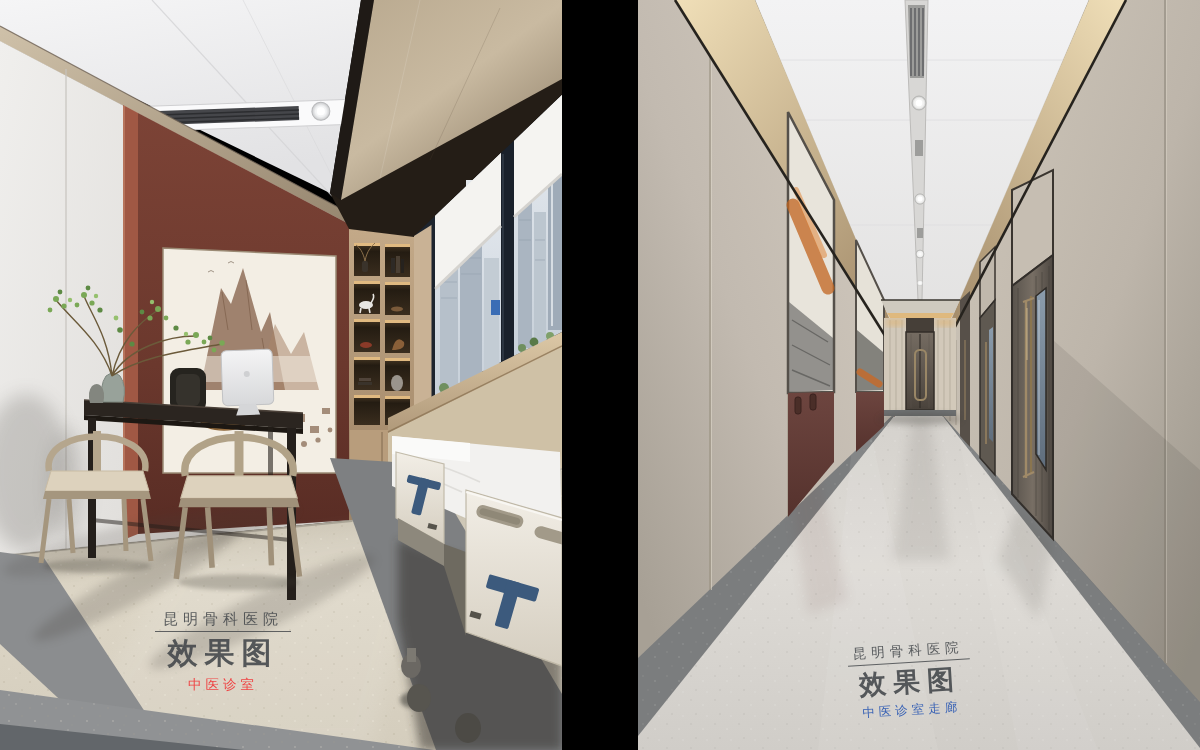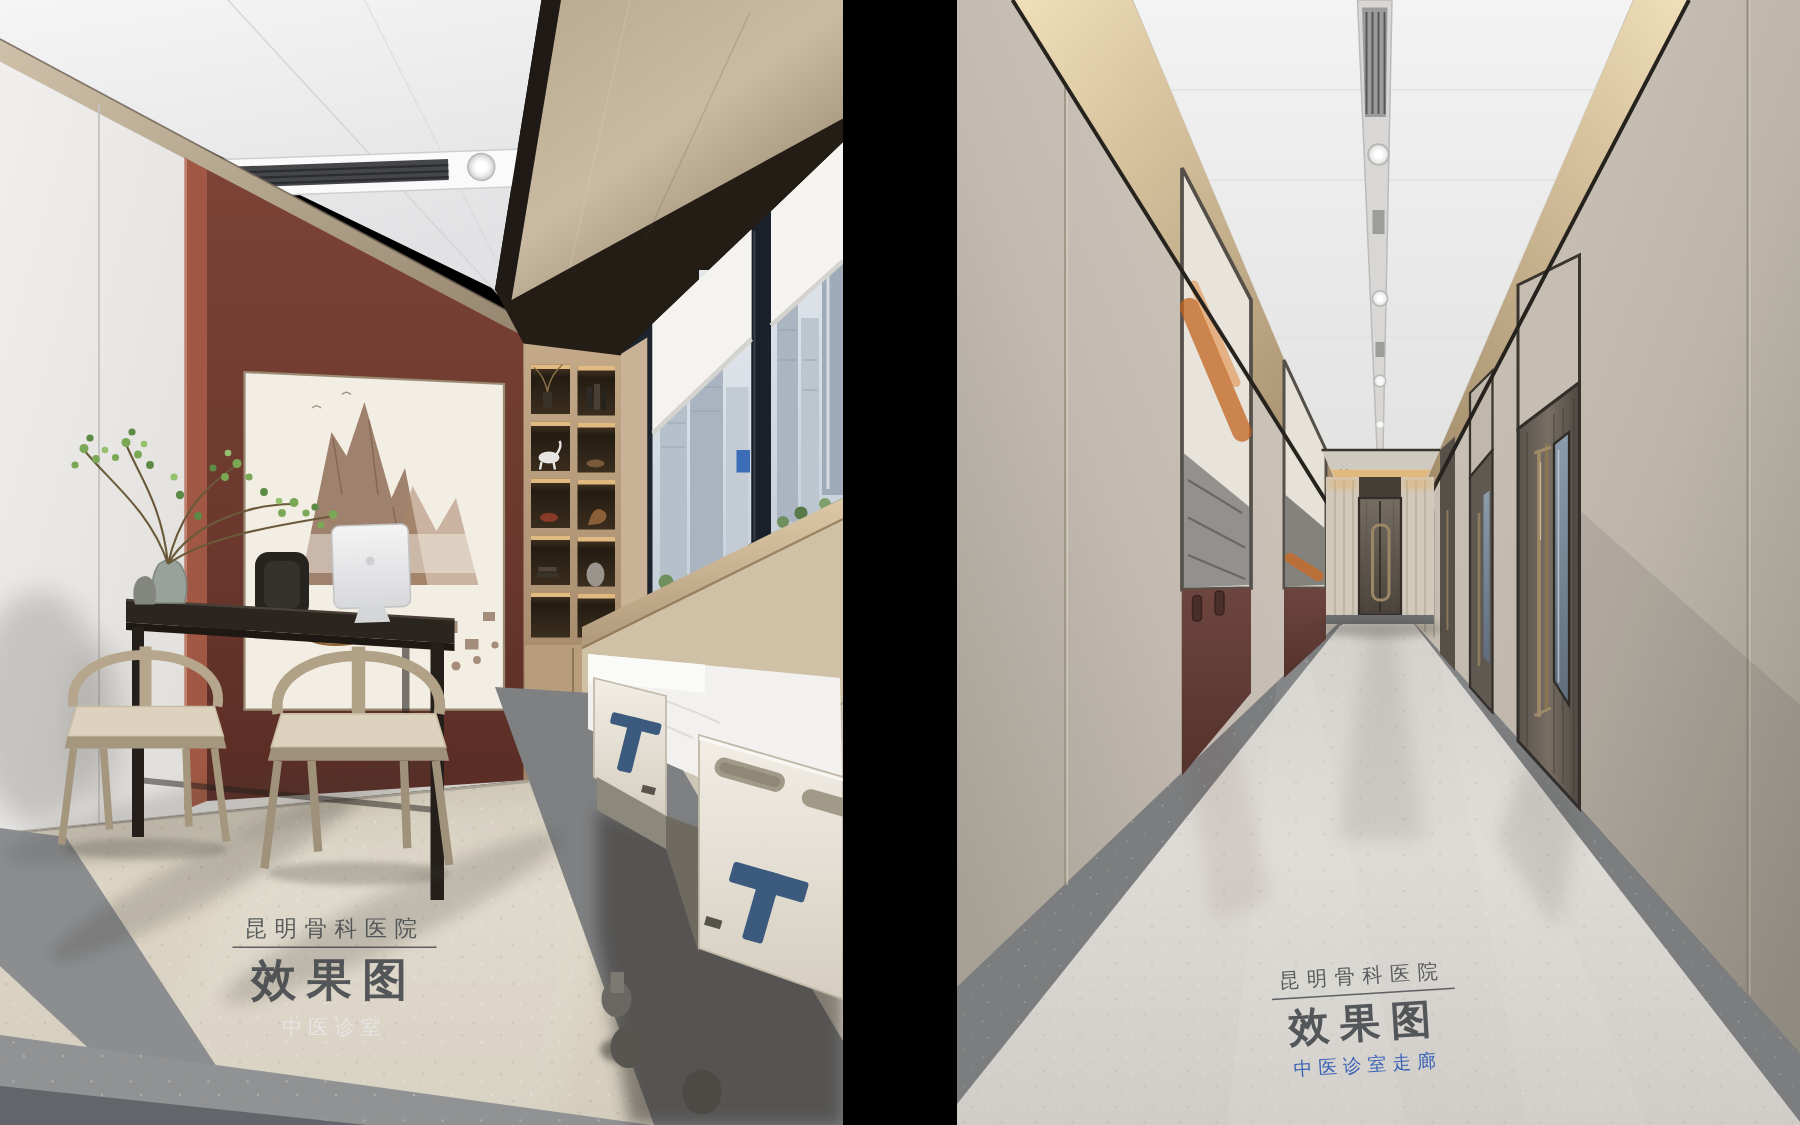--- a/index.html
+++ b/index.html
@@ -669,21 +669,21 @@
     </g>
     <rect x="246" y="410" width="72" height="6" fill="#6f7172"></rect>
     <ellipse cx="282" cy="419" rx="42" ry="6" fill="#3a3732" opacity="0.3" filter="url(#Rb3)"></ellipse>
   </g>
 </svg>
 
 <div id="wm-left" class="wm">
   <span class="hosp" style="color:#42464a">昆明骨科医院</span>
   <span class="rule"></span>
   <span class="big" style="color:#42464a">效果图</span>
-  <span class="sub" style="color:#e5e5e5">中医诊室</span>
+  <span class="sub" style="color:#ef4444">中医诊室</span>
 </div>
 
 <div id="wm-right" class="wm">
   <span class="hosp" style="color:#42464a">昆明骨科医院</span>
   <span class="rule"></span>
   <span class="big" style="color:#42464a">效果图</span>
   <span class="sub" style="color:#3a63b5">中医诊室走廊</span>
 </div>
 
 </div>

